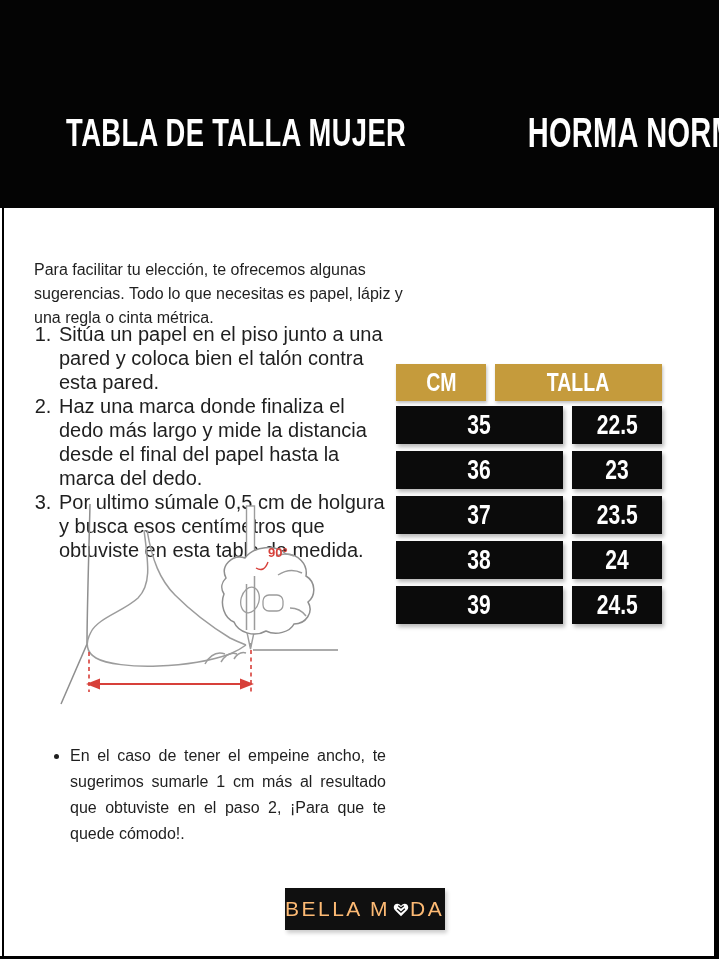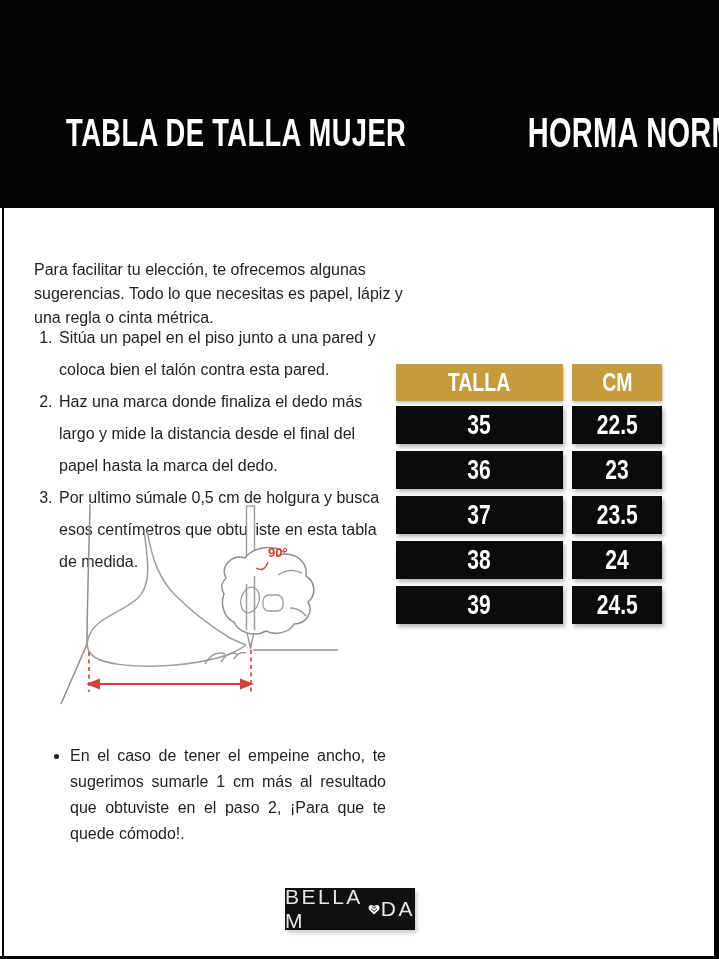--- a/index.html
+++ b/index.html
@@ -17,21 +17,21 @@
     display:flex;flex-direction:row;align-items:center;padding-top:58px;
   }
   .edge-left{position:absolute;left:2px;top:208px;bottom:0;width:2px;background:#000;}
   .edge-right{position:absolute;right:0;top:208px;bottom:0;width:5px;background:#000;}
   .edge-bottom{position:absolute;left:0;right:0;bottom:0;height:3px;background:#000;}
   .title{color:#fff;font-weight:bold;white-space:nowrap;letter-spacing:0.5px;}
   .title.l1{font-size:38px;line-height:42px;transform:scaleX(.72);}
   .title.l2{font-size:42px;line-height:48px;transform:scaleX(.69);}
   
   .intro{position:absolute;left:22px;top:246px;width:372px;margin:12px;font-size:16px;line-height:24px;}
-  .steps{position:absolute;left:20px;top:322px;width:374px;margin:0;padding-left:37px;font-size:16px;line-height:32px;}
+  .steps{position:absolute;left:20px;top:322px;width:374px;margin:0;padding-left:37px;font-size:20px;line-height:24px;}
   .steps li{margin:0;padding-left:2px;}
   
   .sizetable{position:absolute;left:396px;top:364px;width:266px;}
   .trow{display:flex;gap:9px;margin-bottom:7px;}
   .trow.head{margin-bottom:5px;}
   .cell{display:flex;align-items:center;justify-content:center;}
   .c1{width:167px;}
   .c2{flex:1;}
   .cell.h{height:37px;background:var(--gold);box-shadow:1px 2px 3px rgba(0,0,0,.25);}
   .cell.d{height:38px;background:var(--row_bg);box-shadow:2px 3px 4px rgba(0,0,0,.28);}
@@ -44,22 +44,22 @@
   .foot-line{stroke:#9c9c9c;stroke-width:1.5;fill:none;}
   .hand-fill{fill:#fff;stroke:#8f8f8f;stroke-width:1.5;}
   .pencil{fill:#fff;stroke:#9c9c9c;stroke-width:1.4;}
   .red-stroke{stroke:var(--red);fill:none;}
   .red-fill{fill:var(--red);}
   .angle-text{fill:var(--red);font-family:"Liberation Sans",sans-serif;font-size:13px;font-weight:bold;}
   
   .note{position:absolute;left:40px;top:731px;width:334px;margin:12px;padding-left:18px;font-size:16px;line-height:26px;text-align:justify;}
   
   .logo{
-    position:absolute;left:285px;top:888px;width:130px;height:42px;background:var(--logo_bg);
-    color:#e5e5e5;display:flex;align-items:center;justify-content:flex-start;
+    position:absolute;left:285px;top:888px;width:160px;height:42px;background:var(--logo_bg);
+    color:#fdba74;display:flex;align-items:center;justify-content:flex-start;
     font-size:21px;letter-spacing:2.5px;box-shadow:2px 3px 4px rgba(0,0,0,.2);
   }
   .logo .heart{margin:0 1px 0 3px;}
 </style>
 </head>
 <body>
 
 <div class="page">
 
   <header class="hdr">
@@ -74,25 +74,25 @@
   <p class="intro">Para facilitar tu elección, te ofrecemos algunas sugerencias. Todo lo que necesitas es papel, lápiz y una regla o cinta métrica.</p>
 
   <ol class="steps">
     <li>Sitúa un papel en el piso junto a una pared y coloca bien el talón contra esta pared.</li>
     <li>Haz una marca donde finaliza el dedo más largo y mide la distancia desde el final del papel hasta la marca del dedo.</li>
     <li>Por ultimo súmale 0,5 cm de holgura y busca esos centímetros que obtuviste en esta tabla de medida.</li>
   </ol>
 
   <div class="sizetable">
     <div class="trow head">
+      <div class="cell h c2">
+          <span>CM</span>
+        </div>
       <div class="cell h c1">
           <span>TALLA</span>
-        </div>
-      <div class="cell h c2">
-          <span>CM</span>
         </div>
     </div>
     <div class="trow">
       <div class="cell d c1">
           <span>35</span>
         </div>
       <div class="cell d c2">
           <span>22.5</span>
         </div>
     </div>

